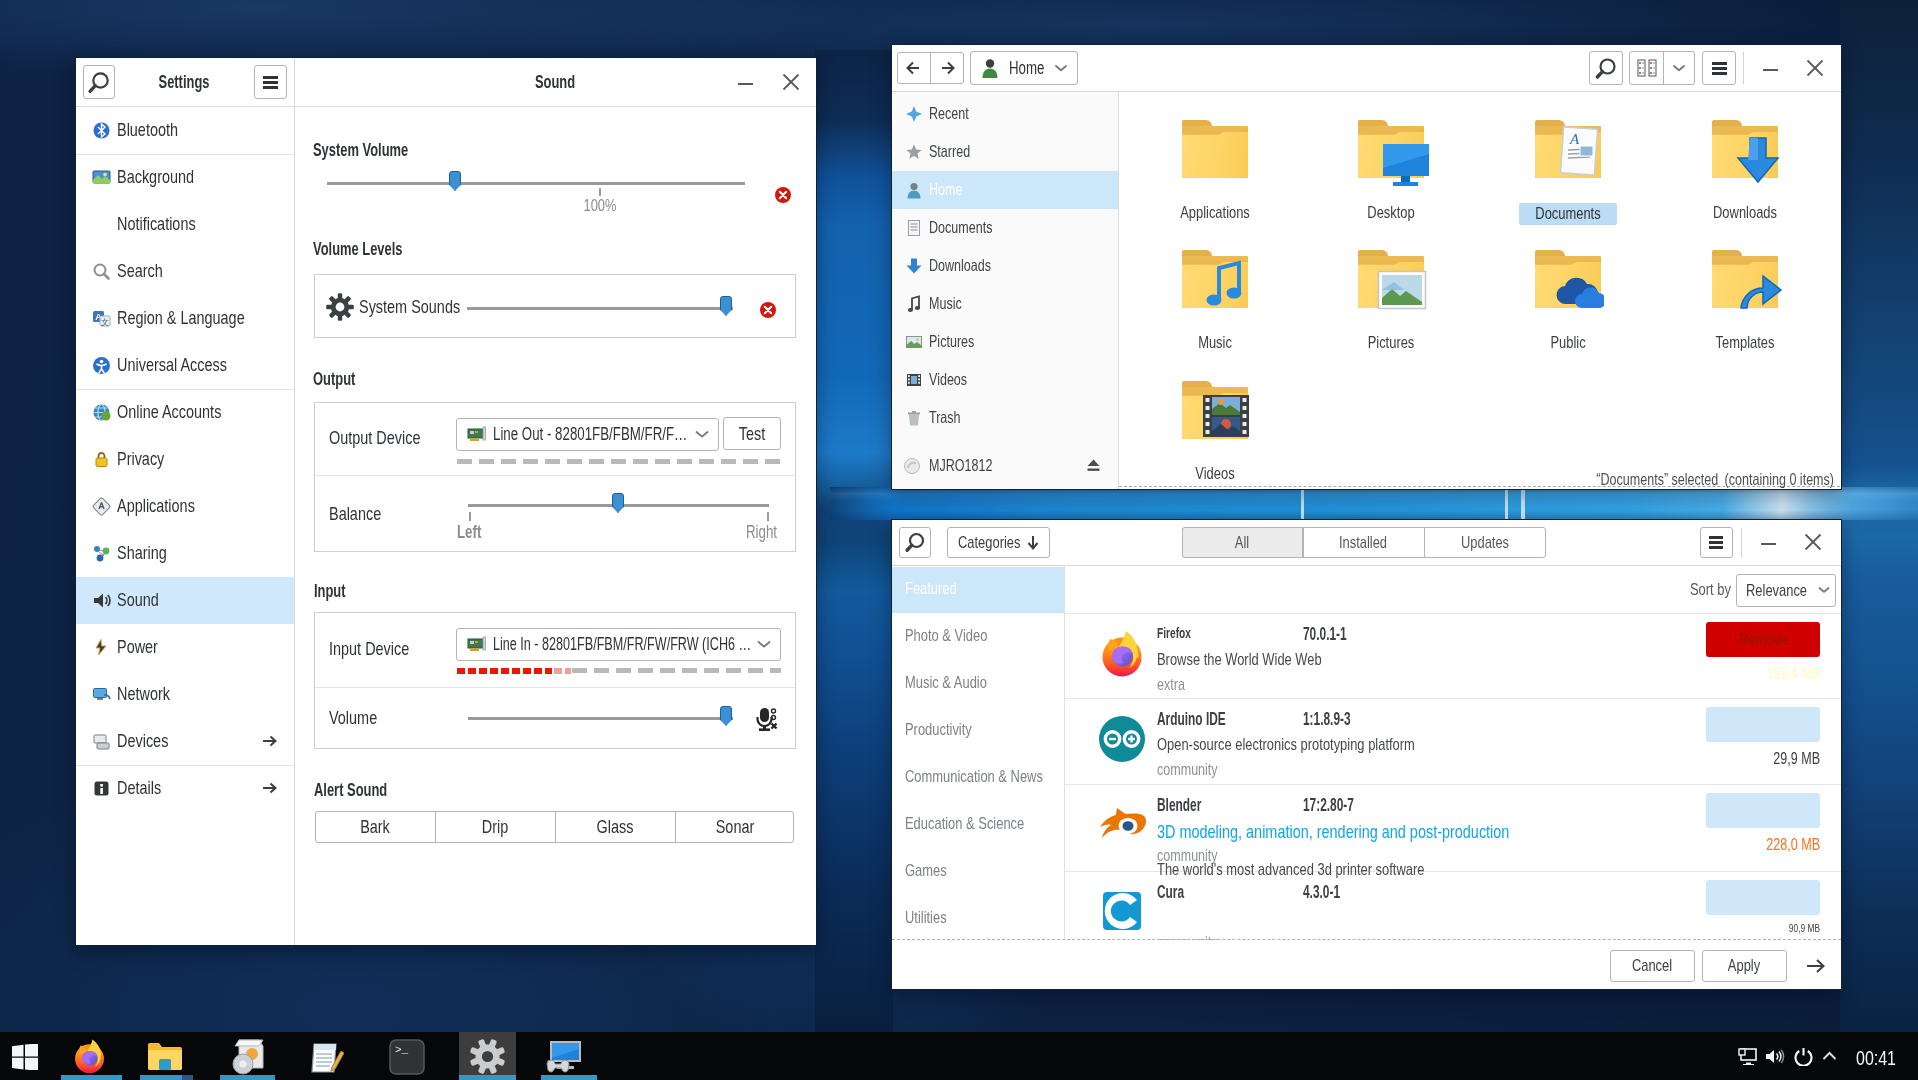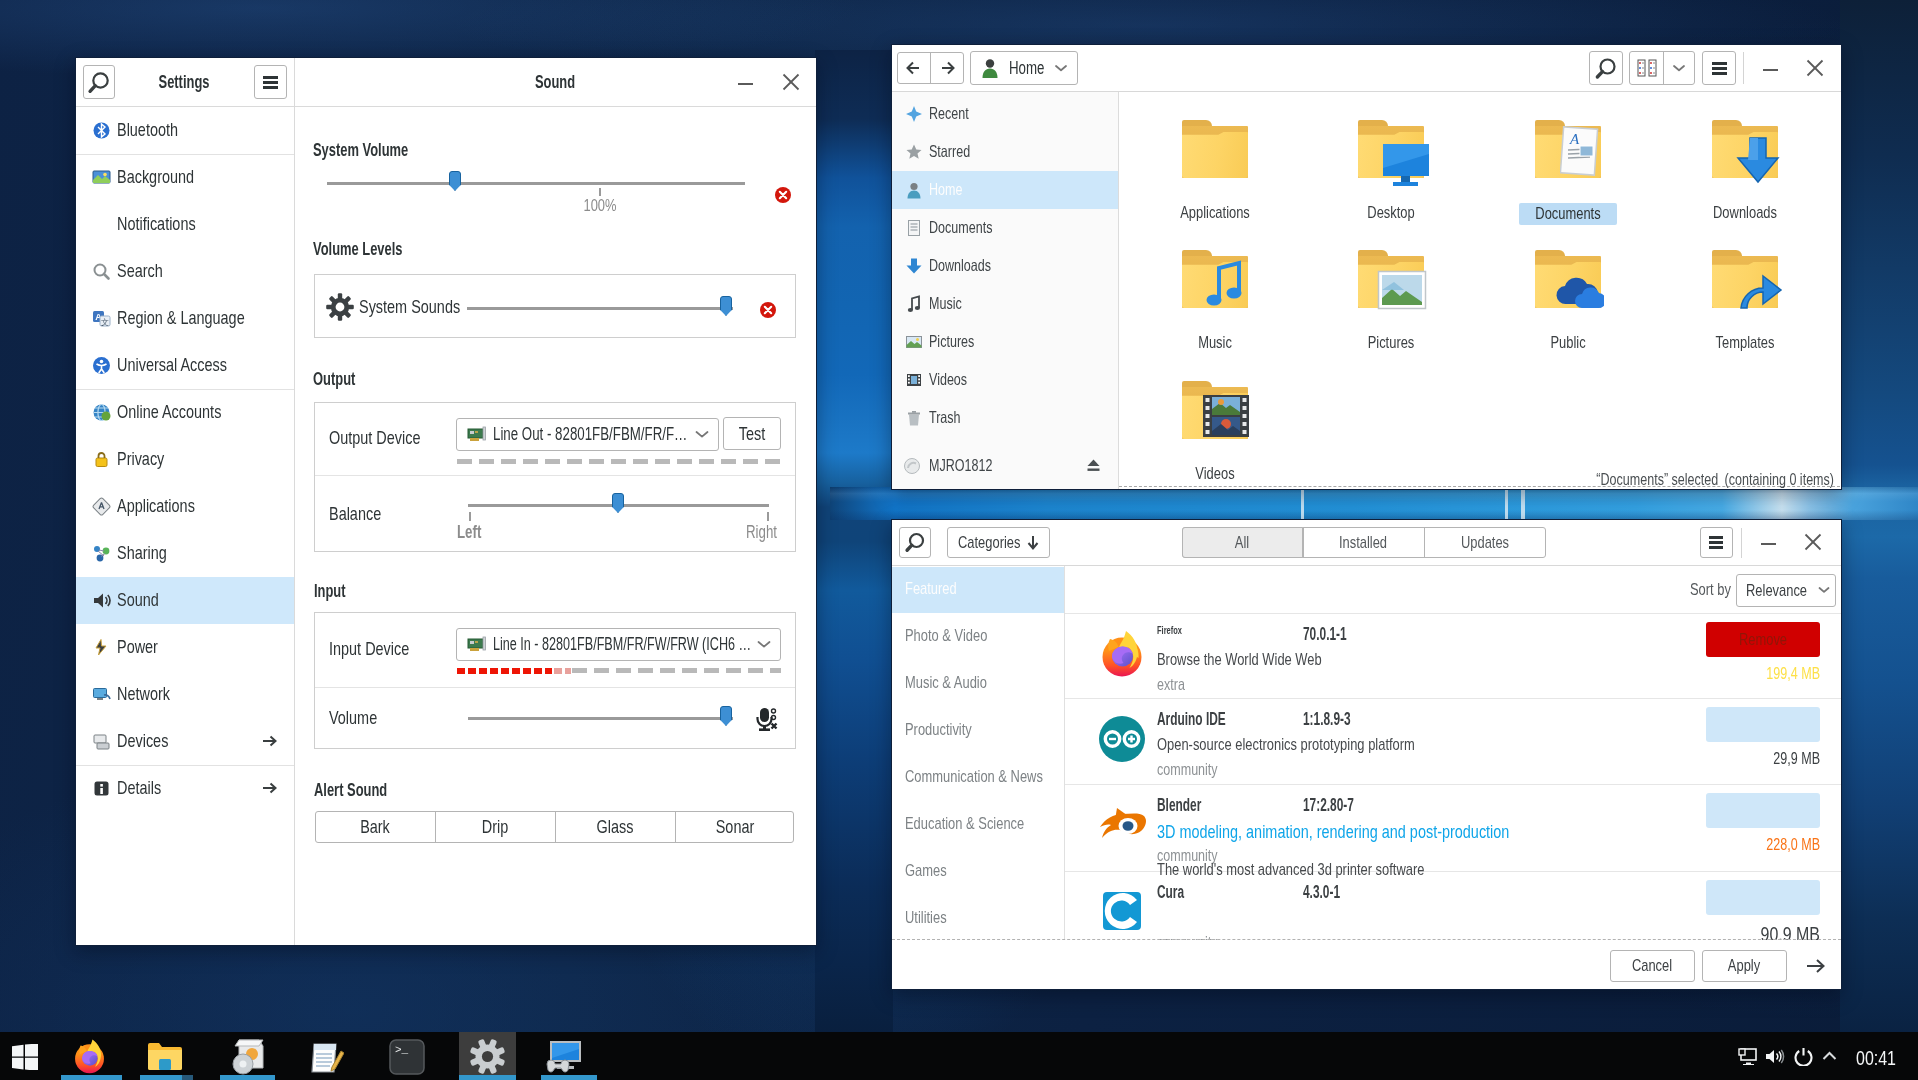--- a/index.html
+++ b/index.html
@@ -512,48 +512,48 @@
 <div class="a" style="left:905px; top:814px; font-size:17px; color:#7d8285; font-weight:normal; white-space:nowrap; "><span style="display:inline-block; transform:scaleX(0.76); transform-origin:0 50%;">Education &amp; Science</span></div>
 <div class="a" style="left:905px; top:861px; font-size:17px; color:#7d8285; font-weight:normal; white-space:nowrap; "><span style="display:inline-block; transform:scaleX(0.76); transform-origin:0 50%;">Games</span></div>
 <div class="a" style="left:905px; top:908px; font-size:17px; color:#7d8285; font-weight:normal; white-space:nowrap; "><span style="display:inline-block; transform:scaleX(0.76); transform-origin:0 50%;">Utilities</span></div>
 <div class="a" style="left:1690px; top:580px; font-size:17px; color:#55595c; font-weight:normal; white-space:nowrap; "><span style="display:inline-block; transform:scaleX(0.76); transform-origin:0 50%;">Sort by</span></div>
 <div class="a" style="left:1736px; top:574px; width:100px; height:33px; background:#fff; border:1px solid #b4b4b4; border-radius:3px; "></div>
 <div class="a" style="left:1746px; top:581px; font-size:17px; color:#3c4043; font-weight:normal; white-space:nowrap; "><span style="display:inline-block; transform:scaleX(0.76); transform-origin:0 50%;">Relevance</span></div>
 <svg class="a" style="left:1816px; top:584px;" width="16" height="12" viewBox="0 0 16 12">
     <polyline points="3.5,4 8,7.825 12.5,4" fill="none" stroke="#777" stroke-width="1.8" stroke-linecap="round" stroke-linejoin="round"></polyline>
   </svg>
 <div class="a" style="left:1065px; top:613px; width:776px; height:1px; background:#e6e6e6;"></div>
-<div class="a" style="left:1157px; top:624px; font-size:11px; color:#3c4043; font-weight:bold; white-space:nowrap; "><span style="display:inline-block; transform:scaleX(0.68); transform-origin:0 50%;">Firefox</span></div>
+<div class="a" style="left:1157px; top:624px; font-size:15px; color:#3c4043; font-weight:bold; white-space:nowrap; "><span style="display:inline-block; transform:scaleX(0.68); transform-origin:0 50%;">Firefox</span></div>
 <div class="a" style="left:1303px; top:624px; font-size:17.5px; color:#3c4043; font-weight:bold; white-space:nowrap; "><span style="display:inline-block; transform:scaleX(0.68); transform-origin:0 50%;">70.0.1-1</span></div>
 <div class="a" style="left:1157px; top:650px; font-size:17px; color:#46494c; font-weight:normal; white-space:nowrap; "><span style="display:inline-block; transform:scaleX(0.76); transform-origin:0 50%;">Browse the World Wide Web</span></div>
 <div class="a" style="left:1157px; top:675px; font-size:16.5px; color:#8d9194; font-weight:normal; white-space:nowrap; "><span style="display:inline-block; transform:scaleX(0.76); transform-origin:0 50%;">extra</span></div>
 <div class="a" style="left:1706px; top:622px; width:114px; height:35px; background:#d00000; border-radius:3px;"></div>
 <div class="a" style="left:1763px; top:630px; transform:translateX(-50%); font-size:17px; color:#8f1607; font-weight:normal; white-space:nowrap; "><span style="display:inline-block; transform:scaleX(0.76); transform-origin:50% 50%;">Remove</span></div>
-<div class="a" style="left:1820px; top:664px; transform:translateX(-100%); font-size:16.5px; color:#fde047; font-weight:normal; white-space:nowrap; "><span style="display:inline-block; transform:scaleX(0.76); transform-origin:100% 50%;">199,4 MB</span></div>
+<div class="a" style="left:1820px; top:664px; transform:translateX(-100%); font-size:16.5px; color:#fef9c3; font-weight:normal; white-space:nowrap; "><span style="display:inline-block; transform:scaleX(0.76); transform-origin:100% 50%;">199,4 MB</span></div>
 <div class="a" style="left:1065px; top:698px; width:776px; height:1px; background:#e6e6e6;"></div>
 <div class="a" style="left:1157px; top:709px; font-size:17.5px; color:#3c4043; font-weight:bold; white-space:nowrap; "><span style="display:inline-block; transform:scaleX(0.68); transform-origin:0 50%;">Arduino IDE</span></div>
 <div class="a" style="left:1303px; top:709px; font-size:17.5px; color:#3c4043; font-weight:bold; white-space:nowrap; "><span style="display:inline-block; transform:scaleX(0.68); transform-origin:0 50%;">1:1.8.9-3</span></div>
 <div class="a" style="left:1157px; top:735px; font-size:17px; color:#46494c; font-weight:normal; white-space:nowrap; "><span style="display:inline-block; transform:scaleX(0.76); transform-origin:0 50%;">Open-source electronics prototyping platform</span></div>
 <div class="a" style="left:1157px; top:760px; font-size:16.5px; color:#8d9194; font-weight:normal; white-space:nowrap; "><span style="display:inline-block; transform:scaleX(0.76); transform-origin:0 50%;">community</span></div>
 <div class="a" style="left:1706px; top:707px; width:114px; height:35px; background:#cfe7f9; border-radius:3px;"></div>
 <div class="a" style="left:1820px; top:749px; transform:translateX(-100%); font-size:16.5px; color:#3c4043; font-weight:normal; white-space:nowrap; "><span style="display:inline-block; transform:scaleX(0.76); transform-origin:100% 50%;">29,9 MB</span></div>
 <div class="a" style="left:1065px; top:784px; width:776px; height:1px; background:#e6e6e6;"></div>
 <div class="a" style="left:1157px; top:795px; font-size:17.5px; color:#3c4043; font-weight:bold; white-space:nowrap; "><span style="display:inline-block; transform:scaleX(0.68); transform-origin:0 50%;">Blender</span></div>
 <div class="a" style="left:1303px; top:795px; font-size:17.5px; color:#3c4043; font-weight:bold; white-space:nowrap; "><span style="display:inline-block; transform:scaleX(0.68); transform-origin:0 50%;">17:2.80-7</span></div>
 <div class="a" style="left:1157px; top:821px; font-size:19px; color:#0ea5e9; font-weight:normal; white-space:nowrap; "><span style="display:inline-block; transform:scaleX(0.76); transform-origin:0 50%;">3D modeling, animation, rendering and post-production</span></div>
 <div class="a" style="left:1157px; top:846px; font-size:16.5px; color:#8d9194; font-weight:normal; white-space:nowrap; "><span style="display:inline-block; transform:scaleX(0.76); transform-origin:0 50%;">community</span></div>
 <div class="a" style="left:1706px; top:793px; width:114px; height:35px; background:#cfe7f9; border-radius:3px;"></div>
 <div class="a" style="left:1820px; top:835px; transform:translateX(-100%); font-size:16.5px; color:#f97316; font-weight:normal; white-space:nowrap; "><span style="display:inline-block; transform:scaleX(0.76); transform-origin:100% 50%;">228,0 MB</span></div>
 <div class="a" style="left:1065px; top:871px; width:776px; height:1px; background:#e6e6e6;"></div>
 <div class="a" style="left:1157px; top:882px; font-size:17.5px; color:#3c4043; font-weight:bold; white-space:nowrap; "><span style="display:inline-block; transform:scaleX(0.68); transform-origin:0 50%;">Cura</span></div>
 <div class="a" style="left:1303px; top:882px; font-size:17.5px; color:#3c4043; font-weight:bold; white-space:nowrap; "><span style="display:inline-block; transform:scaleX(0.68); transform-origin:0 50%;">4.3.0-1</span></div>
 <div class="a" style="left:1157px; top:860px; font-size:17px; color:#46494c; font-weight:normal; white-space:nowrap; "><span style="display:inline-block; transform:scaleX(0.76); transform-origin:0 50%;">The world's most advanced 3d printer software</span></div>
 <div class="a" style="left:1157px; top:933px; font-size:16.5px; color:#8d9194; font-weight:normal; white-space:nowrap; "><span style="display:inline-block; transform:scaleX(0.76); transform-origin:0 50%;">community</span></div>
 <div class="a" style="left:1706px; top:880px; width:114px; height:35px; background:#cfe7f9; border-radius:3px;"></div>
-<div class="a" style="left:1820px; top:922px; transform:translateX(-100%); font-size:21px; color:#3c4043; font-weight:normal; white-space:nowrap; "><span style="display:inline-block; transform:scaleX(0.76); transform-origin:100% 50%;">90,9 MB</span></div>
+<div class="a" style="left:1820px; top:922px; transform:translateX(-100%); font-size:11px; color:#3c4043; font-weight:normal; white-space:nowrap; "><span style="display:inline-block; transform:scaleX(0.76); transform-origin:100% 50%;">90,9 MB</span></div>
 <svg class="a" style="left:1097px; top:629px;" width="50" height="50" viewBox="0 0 50 50">
 <defs>
 <linearGradient id="fxb1" x1="0" y1="0" x2="0" y2="1">
         <stop offset="0.35" stop-color="#ff9018"></stop>
         <stop offset="0.72" stop-color="#ff5226"></stop>
         <stop offset="1" stop-color="#ea1552"></stop>
       </linearGradient>
 <linearGradient id="fxp1" x1="0" y1="0" x2="1" y2="1">
         <stop offset="0.3" stop-color="#9a6cf0"></stop>
         <stop offset="1" stop-color="#5a4fc8"></stop>

